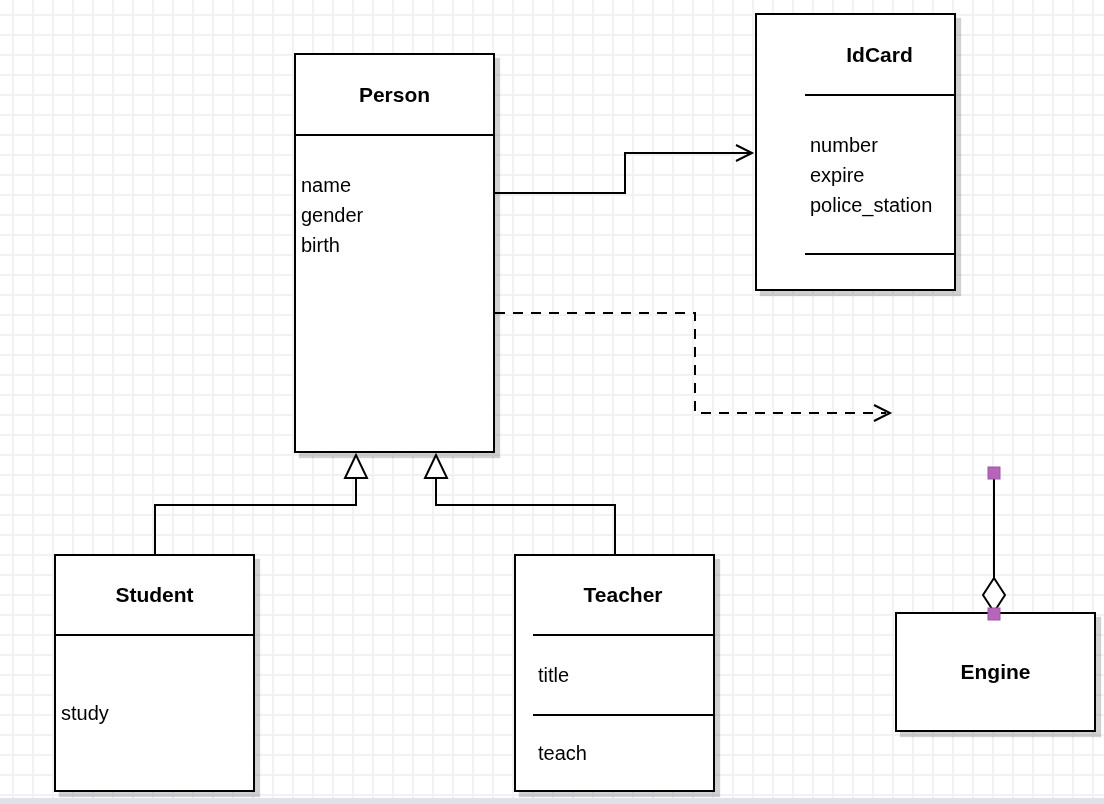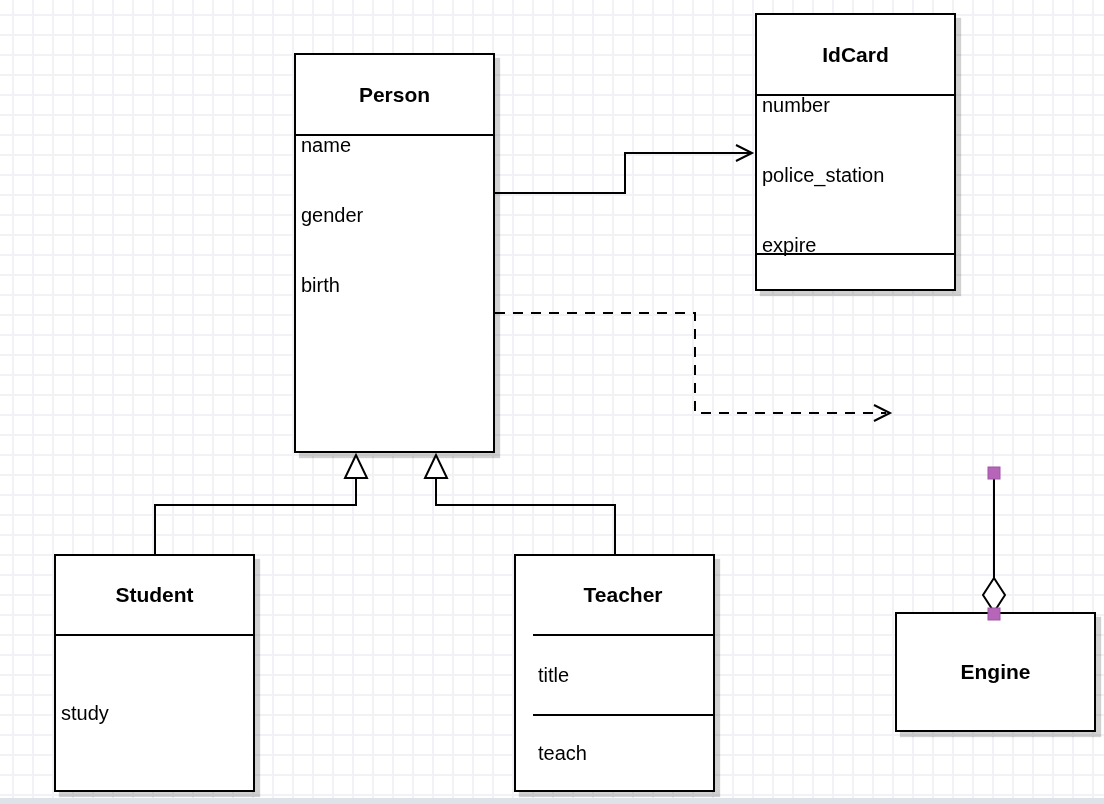--- a/index.html
+++ b/index.html
@@ -25,30 +25,30 @@
   }
   .uml-title{
     display:flex;align-items:center;justify-content:center;
     font-weight:bold;font-size:21px;color:#000;
     flex:0 0 auto;
   }
   .uml-title.fill{flex:1 1 auto;}
   .uml-sec{
     box-sizing:border-box;border-top:2px solid #000000;
     display:flex;flex-direction:column;justify-content:center;
-    padding-left:5px;flex:0 0 auto;gap:40px;
+    padding-left:5px;flex:0 0 auto;
   }
   .uml-sec.grow{flex:1 1 auto;}
   .uml-line{font-size:20px;line-height:30px;color:#000;white-space:nowrap;}
 
   
   #box-person {left:294px;top:53px;width:201px;height:400px;}
   #box-person .uml-title{height:79px;border-radius:32px;}
   #box-person .sec-attrs{height:160px;}
-  #box-idcard {left:755px;top:13px;width:201px;height:278px;}
+  #box-idcard {left:755px;top:13px;width:201px;height:278px;padding-left:48px;}
   #box-idcard .uml-title{height:79px;}
   #box-idcard .sec-attrs{height:159px;}
   #box-car    {left:895px;top:353px;width:201px;height:120px;}
   #box-engine {left:895px;top:612px;width:201px;height:120px;}
   #box-student{left:54px;top:554px;width:201px;height:238px;}
   #box-student .uml-title{height:78px;}
   #box-student .sec-attrs{height:80px;}
   #box-teacher{left:514px;top:554px;width:201px;height:238px;padding-left:17px;}
   #box-teacher .uml-title{height:78px;}
   #box-teacher .sec-attrs{height:80px;}
@@ -75,22 +75,22 @@
       <div class="uml-line">name</div>
       <div class="uml-line">gender</div>
       <div class="uml-line">birth</div>
     </div>
   </div>
 
   <div class="uml-box" id="box-idcard">
     <div class="uml-title">IdCard</div>
     <div class="uml-sec sec-attrs">
       <div class="uml-line">number</div>
+      <div class="uml-line">expire</div>
       <div class="uml-line">police_station</div>
-      <div class="uml-line">expire</div>
     </div>
     <div class="uml-sec grow"></div>
   </div>
 
 
   <div class="uml-box" id="box-engine">
     <div class="uml-title fill">Engine</div>
   </div>
 
   <div class="uml-box" id="box-student">

